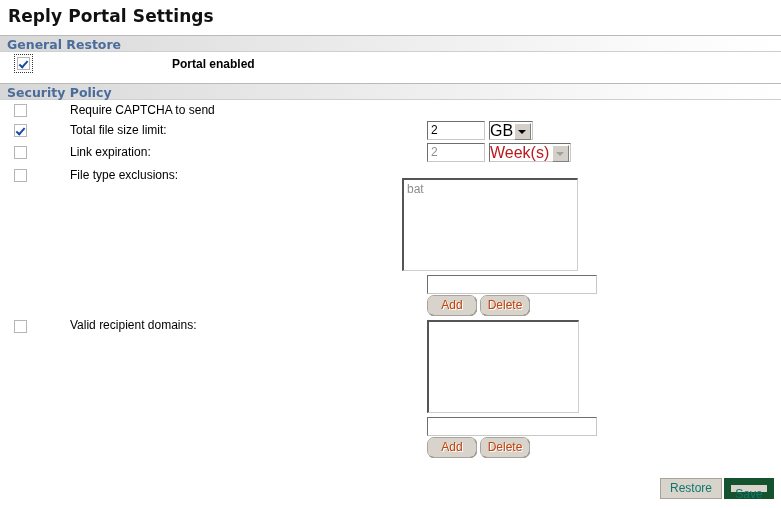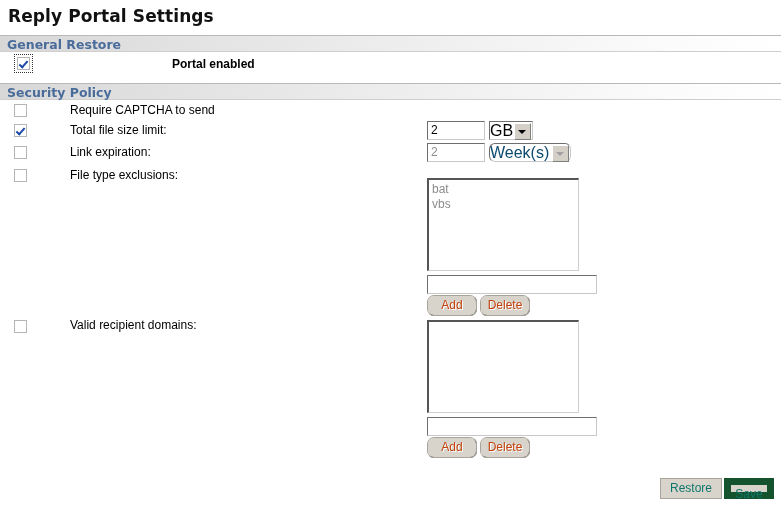--- a/index.html
+++ b/index.html
@@ -150,21 +150,21 @@
   }
   .combo .arrow-btn::after {
     content: "";
     position: absolute;
     left: 3px;
     top: 6px;
     border-left: 4px solid transparent;
     border-right: 4px solid transparent;
     border-top: 4px solid #000000;
   }
-  .combo.disabled { color: #0c4a6e; background: #ffffff; border-radius: 6px; }
+  .combo.disabled { color: #b91c1c; background: #ffffff; }
   .combo.disabled .arrow-btn::after { border-top-color: #a0a0a0; }
 
   
   .listbox {
     position: absolute;
     box-sizing: border-box;
     background: #ffffff;
     border-top: 2px solid #555555;
     border-left: 2px solid #555555;
     border-right: 1px solid #cfcfcf;
@@ -266,23 +266,22 @@
   </span>
 </div>
 
 <div class="row" style="height:0px;">
   <span class="cb-cell" style="top:4px;">
     <span class="cbox"></span>
   </span>
   <span class="lbl" style="top:3px;">File type exclusions:</span>
 </div>
 
-<div class="listbox" id="file-type-listbox" style="left:427px; top:178px; width:152px; height:93px;">
+<div class="listbox" id="file-type-listbox" style="left:402px; top:178px; width:176px; height:93px;">
     <div class="li">bat</div>
-    <div class="li">vbs</div>
   </div>
 
 <span class="txt" style="left:427px; top:275px; width:170px;" value=""></span>
 
 <span class="btn addrow-btn disabled" style="left:427px; top:295px;">Add</span>
 <span class="btn addrow-btn disabled" style="left:480px; top:295px;">Delete</span>
 
 <div>
   <span class="cb-cell" style="position:absolute; left:14px; top:320px;">
     <span class="cbox"></span>

